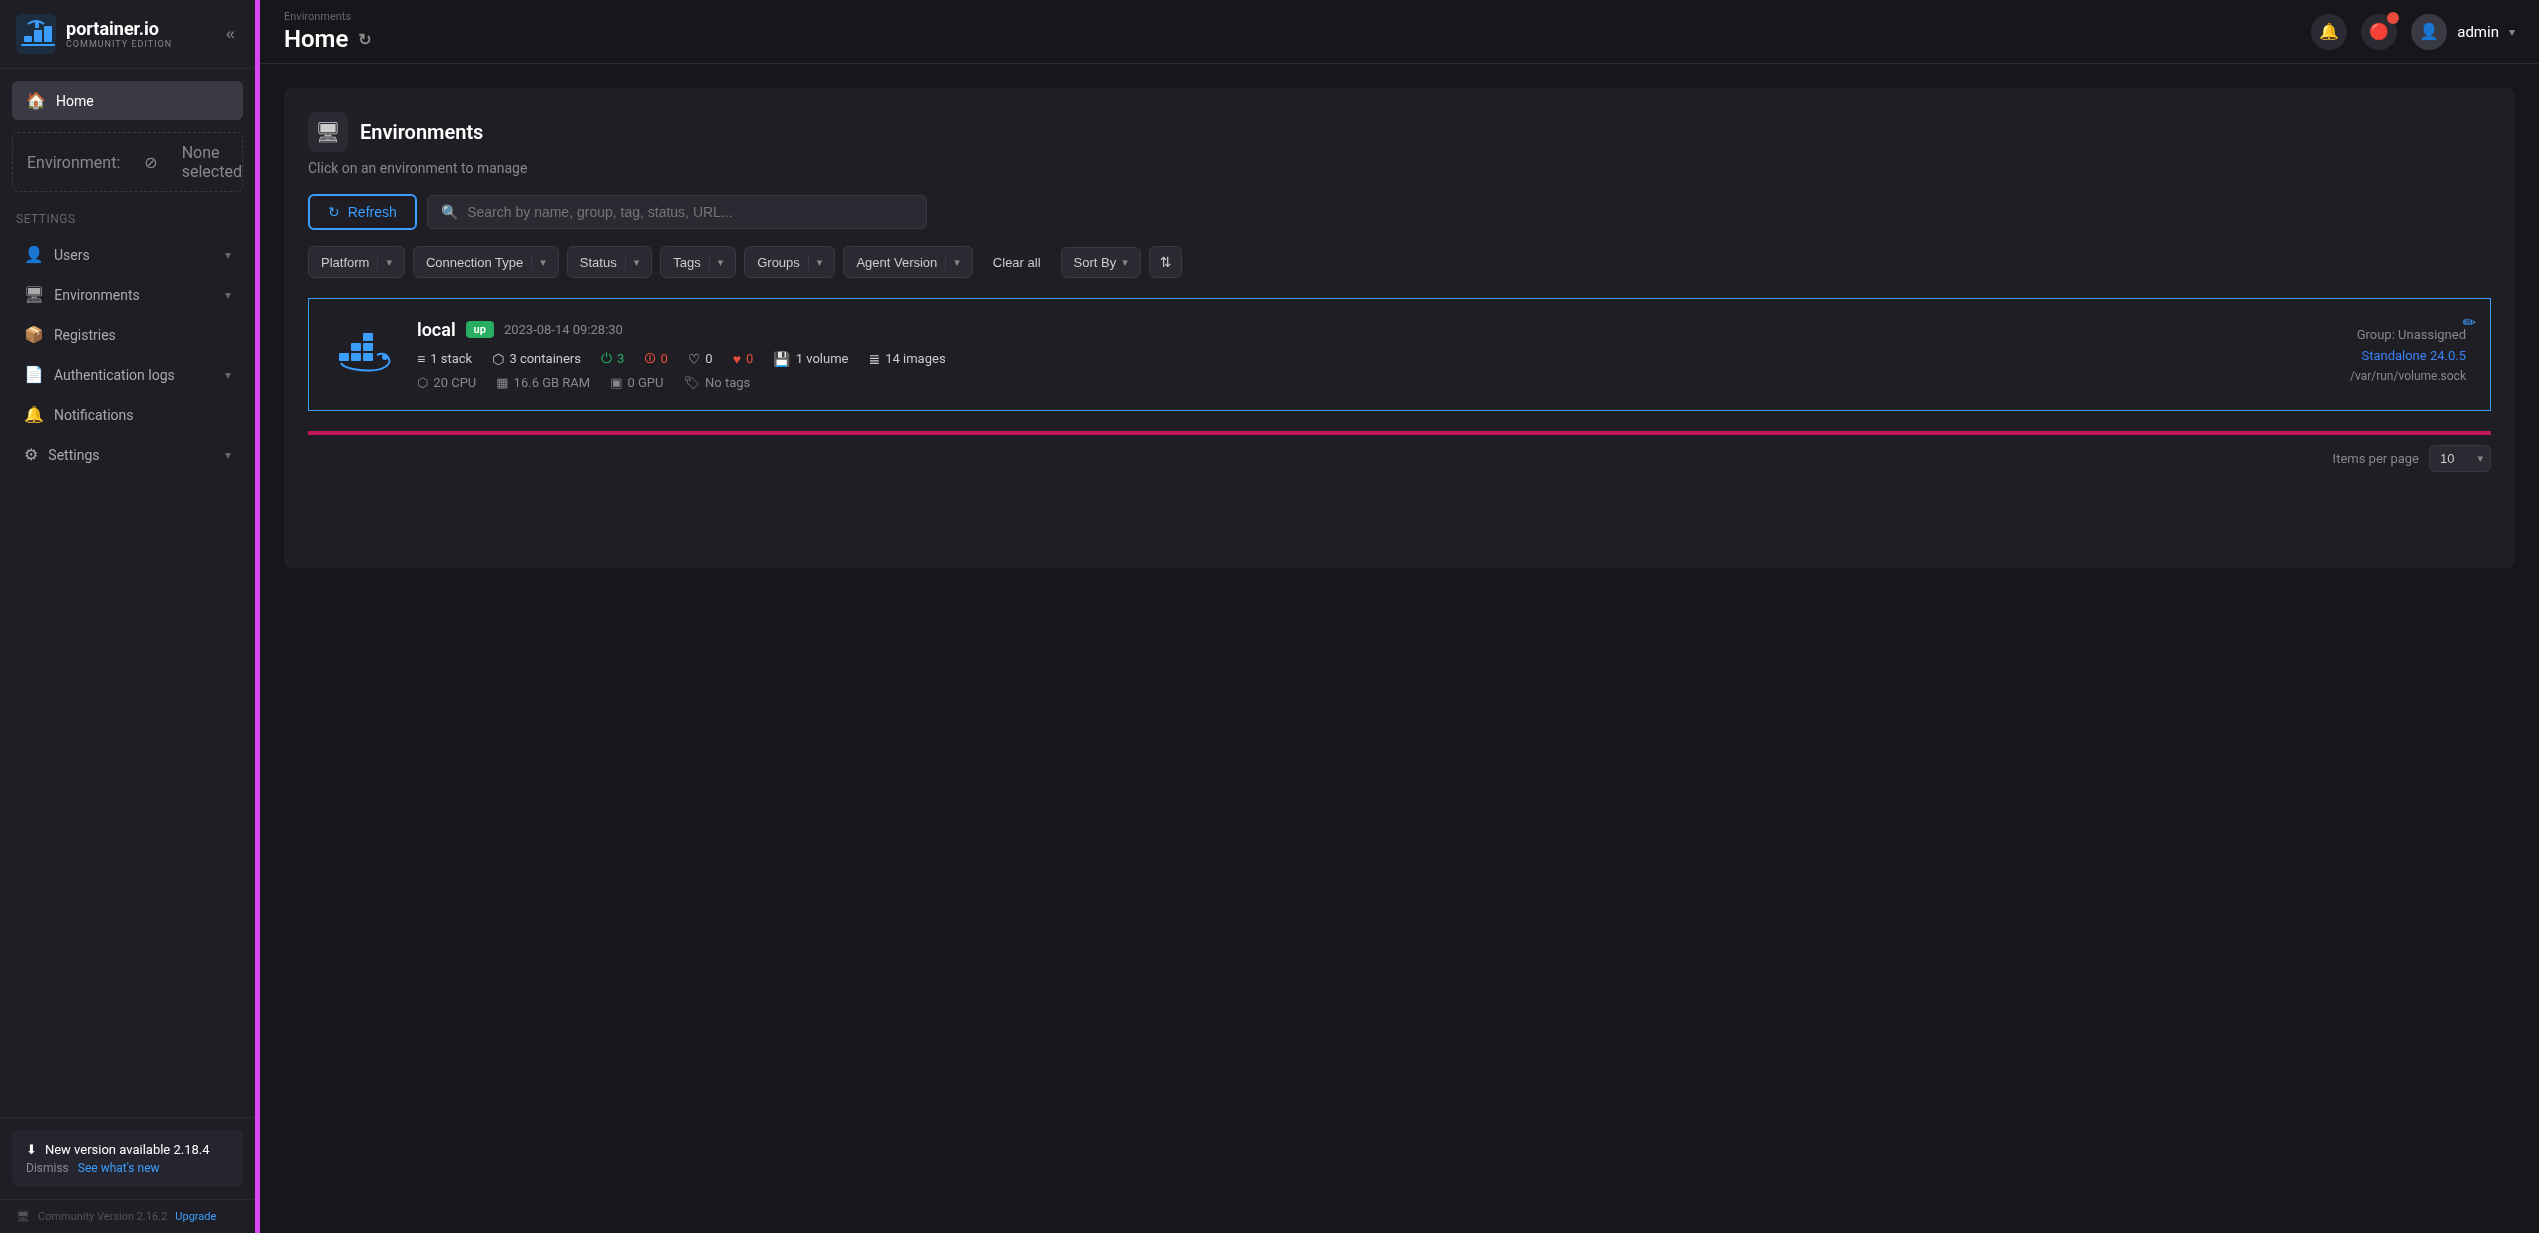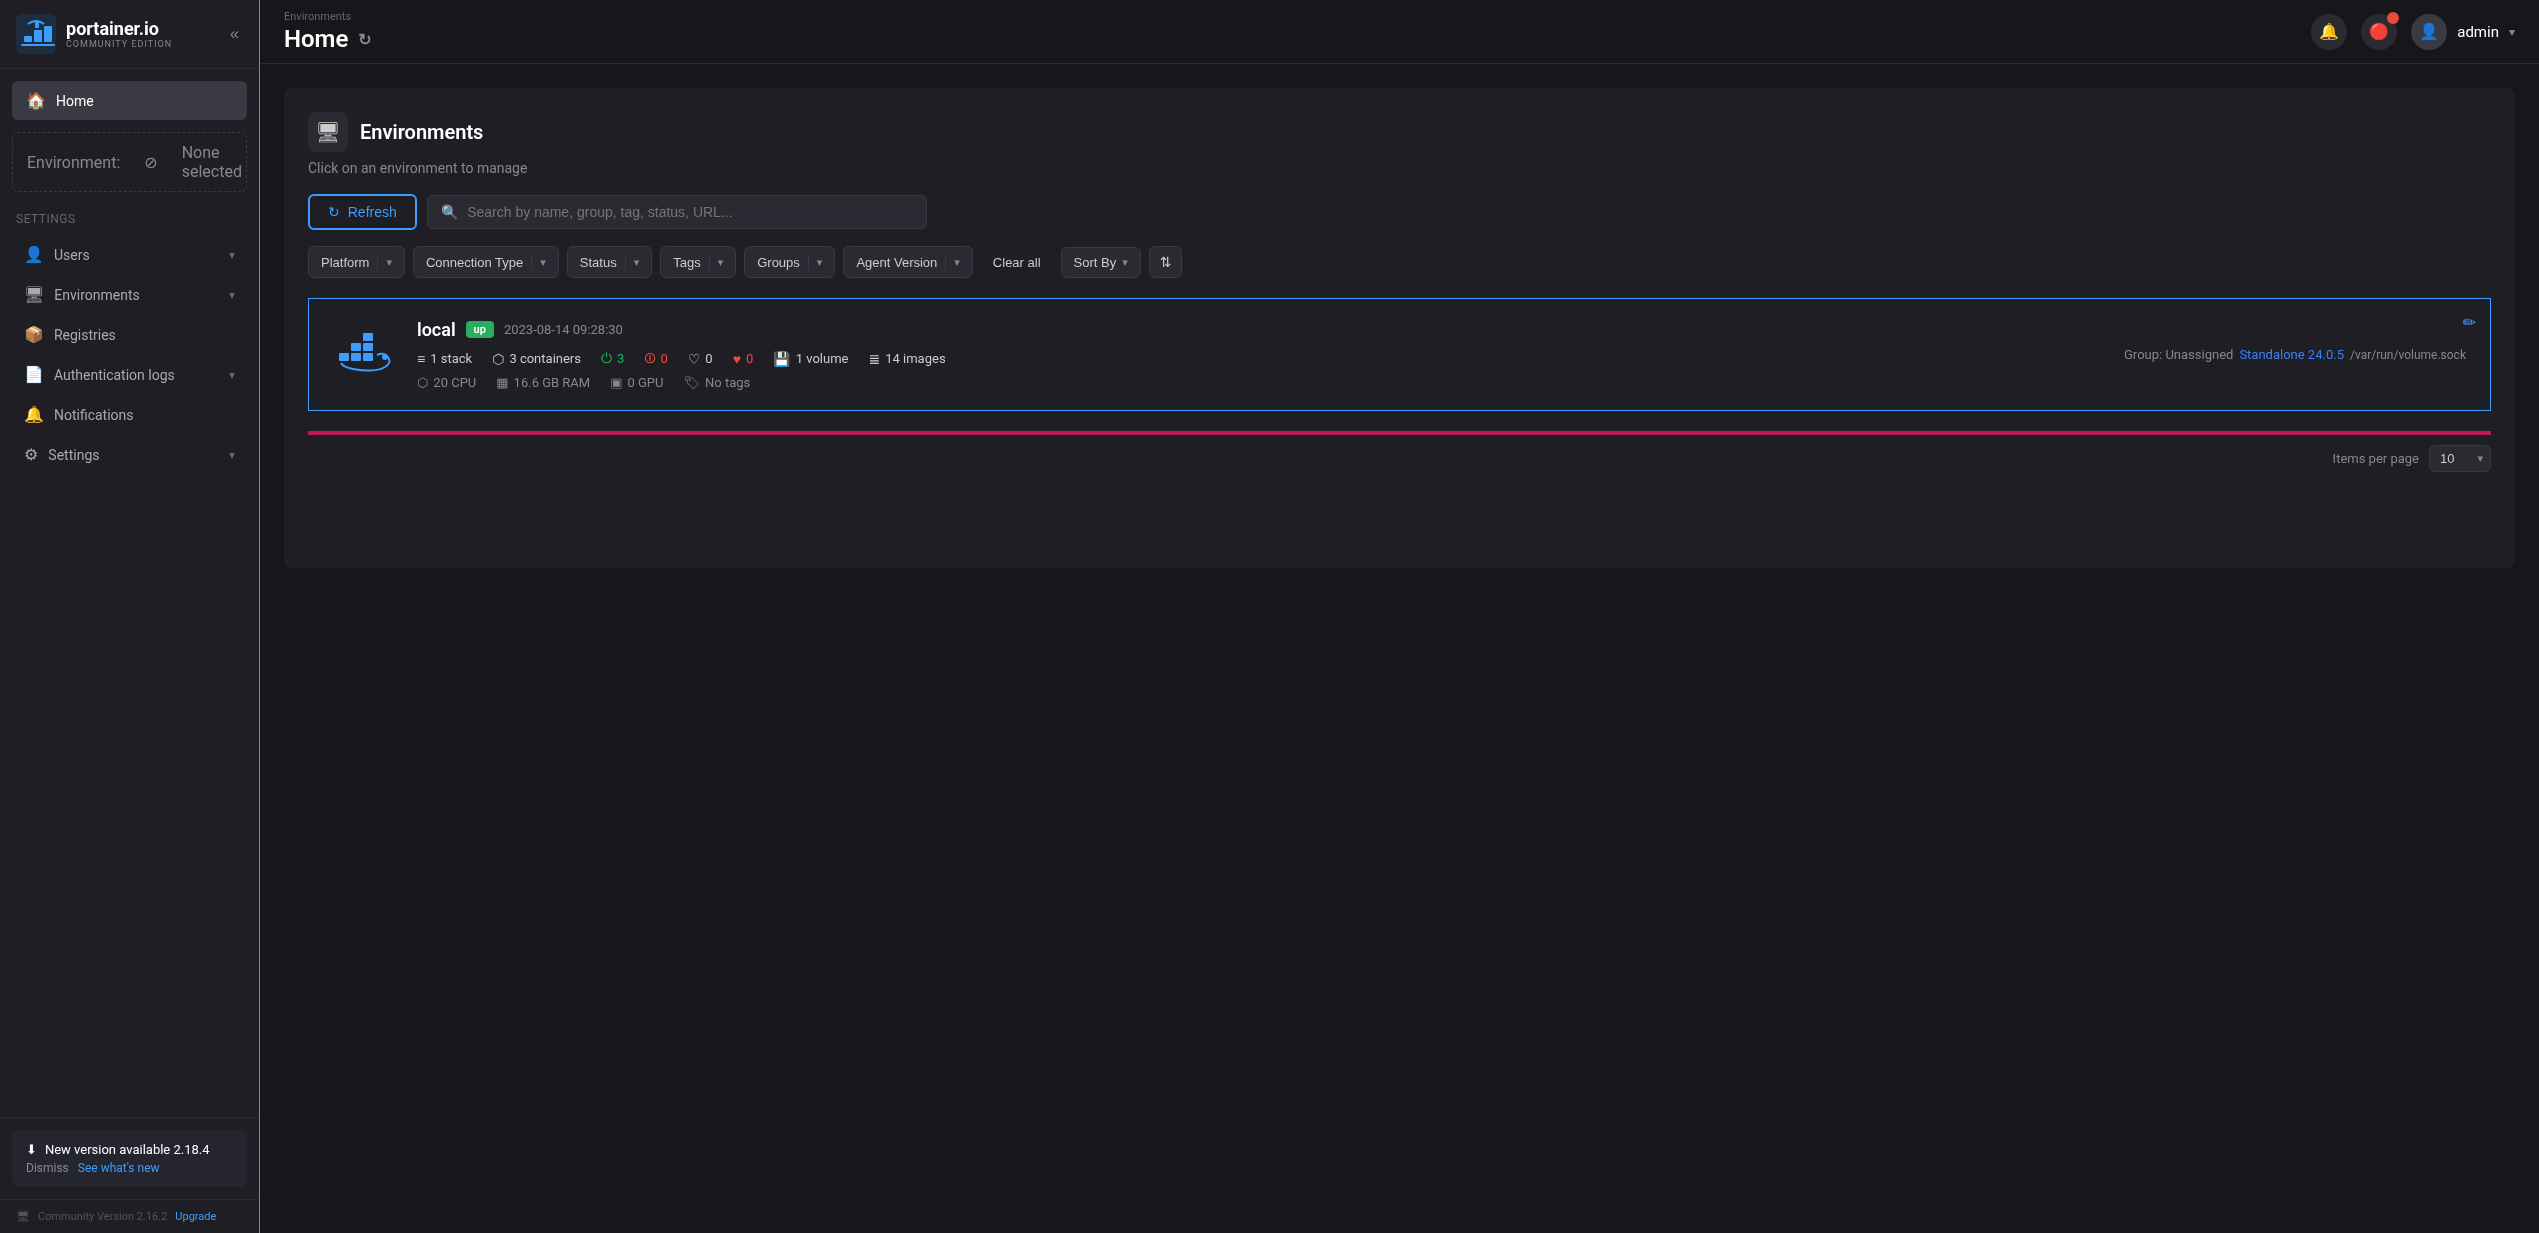--- a/index.html
+++ b/index.html
@@ -14,21 +14,21 @@
     }
 
     
     .sidebar {
       width: 260px;
       min-width: 260px;
       background: #1e1e24;
       display: flex;
       flex-direction: column;
       height: 100vh;
-      border-right: 1px solid #d946ef;
+      border-right: 5px solid #d946ef;
     }
 
     .sidebar-header {
       display: flex;
       align-items: center;
       justify-content: space-between;
       padding: 14px 16px;
       border-bottom: 1px solid #2a2a32;
     }
 
@@ -506,22 +506,21 @@
       display: flex;
       align-items: center;
       gap: 5px;
       font-size: 13px;
       color: #888;
     }
 
     .env-meta {
       text-align: right;
       display: flex;
-      flex-direction: row;
-      align-items: flex-end;
+      flex-direction: column;
       gap: 6px;
       min-width: 200px;
     }
 
     .group-label { color: #888; font-size: 13px; }
     .standalone-label { color: #3b82f6; font-size: 13px; }
     .socket-path { color: #888; font-size: 12px; }
 
     .edit-icon-btn {
       position: absolute;

